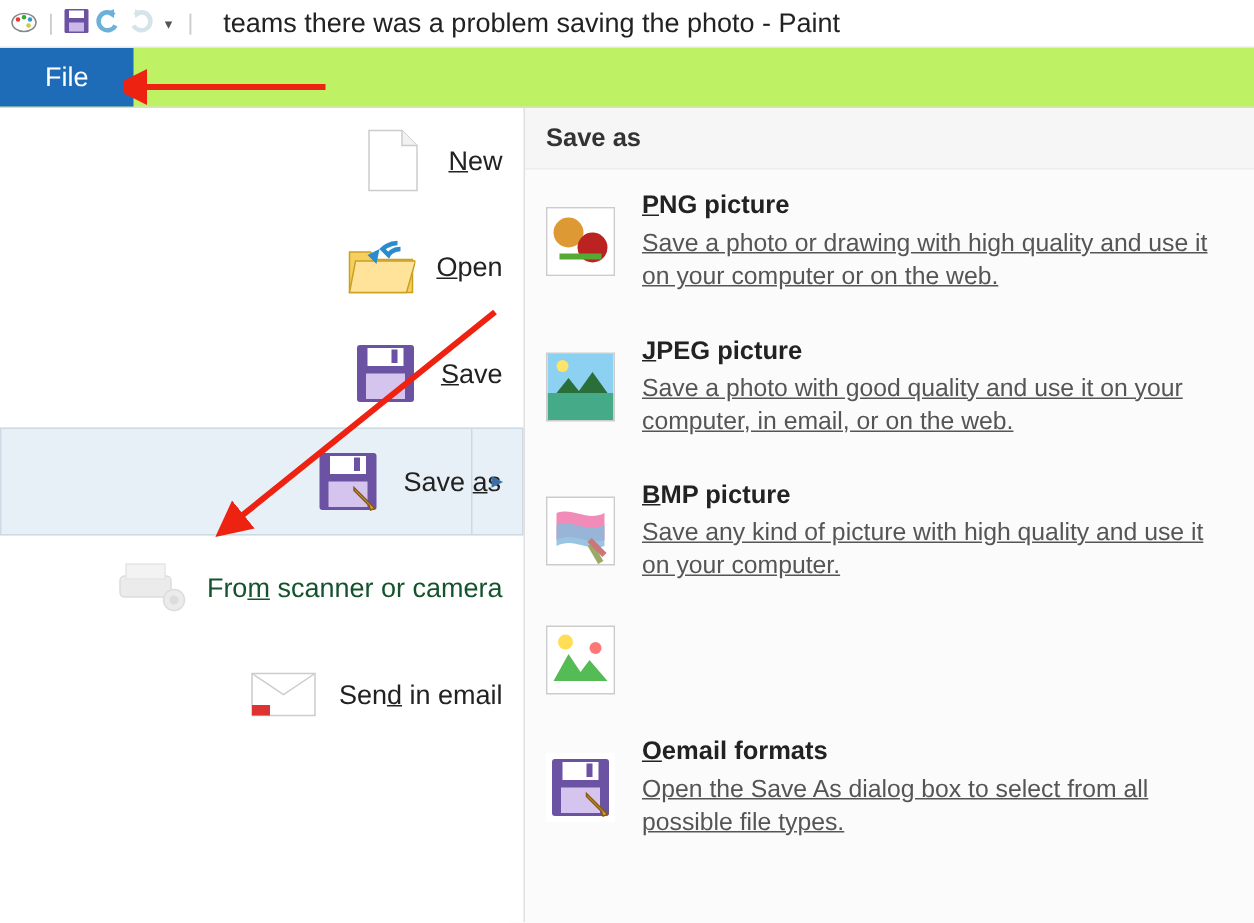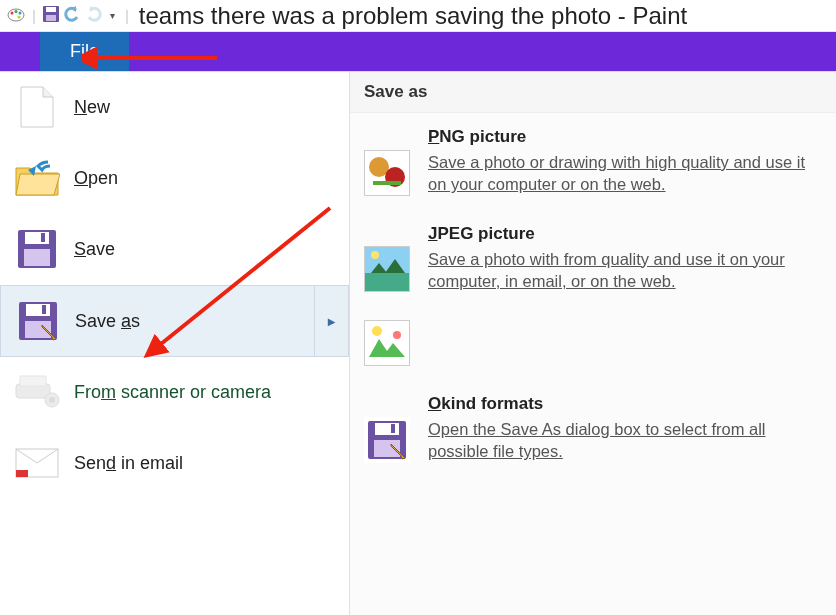--- a/index.html
+++ b/index.html
@@ -16,30 +16,29 @@
   
   .qat {
     height: 32px;
     border-bottom: 1px solid #e5e5e5;
     display: flex;
     align-items: center;
     padding: 0 6px;
     gap: 2px;
   }
   .qat .sep { color:#ccc; margin:0 4px; }
-  .qat .title { font-size: 24px; margin-left: 4px; color:#222; }
+  .qat .title { font-size: 18px; margin-left: 14px; color:#222; }
   .qat .drop { font-size:10px; color:#555; padding:0 4px;}
   
   .tabs {
     height: 40px;
-    background: #6d28d9;
+    background: #bef264;
     display:flex;
     align-items:stretch;
     border-bottom:1px solid #d5dbe1;
-    padding-left:40px;
   }
   .tab-file {
     background:#1E6BB8;
     color:#fff;
     padding: 0 30px;
     display:flex;
     align-items:center;
     font-size:18px;
   }
   
@@ -51,20 +50,21 @@
     width: 350px;
     border-right:1px solid #e0e0e0;
   }
   .menu-item {
     display:flex;
     align-items:center;
     padding: 12px 14px;
     gap: 14px;
     border-bottom:1px solid transparent;
     position:relative;
+    justify-content:flex-end;
   }
   .menu-item.selected {
     background:#e8f0f7;
     border:1px solid #cdd9e5;
   }
   .menu-item.selected .arrow-slot {
     position:absolute;
     right:0; top:0; bottom:0;
     width:34px;
     border-left:1px solid #cdd9e5;
@@ -95,21 +95,21 @@
     font-weight:bold;
     font-size:17px;
     color:#333;
     border-bottom:1px solid #eee;
     background:#f6f6f6;
   }
   .format-item {
     display:flex;
     padding: 14px 14px 14px 14px;
     gap: 18px;
-    align-items:flex-end;
+    align-items:center;
   }
   .format-item .thumb {
     width:46px; height:46px;
     border:1px solid #ccc;
     background:#fff;
     flex-shrink:0;
     display:flex;
     align-items:center;
     justify-content:center;
     font-size:10px;
@@ -266,24 +266,39 @@
         <svg width="44" height="44" viewBox="0 0 44 44">
           <rect width="44" height="26" fill="#8cd0f2"></rect>
           <rect y="26" width="44" height="18" fill="#4a8"></rect>
           <path d="M6 26l8-10 8 10z" fill="#2a6e3a"></path>
           <path d="M20 26l10-14 10 14z" fill="#2a6e3a"></path>
           <circle cx="10" cy="8" r="4" fill="#ffe36b"></circle>
         </svg>
       </span>
       <div class="txt">
         <div class="title"><u>J</u><span>PEG picture</span></div>
-        <div class="desc">Save a photo with from quality and use it on your computer, in email, or on the web.</div>
+        <div class="desc">Save a photo with good quality and use it on your computer, in email, or on the web.</div>
       </div>
     </div>
 
+    <div class="format-item">
+      <span class="thumb">
+        <svg width="44" height="44" viewBox="0 0 44 44">
+          <rect width="44" height="44" fill="#fff"></rect>
+          <path d="M6 10c12-4 20 6 32 0v18c-12 4-20-6-32 0z" fill="#e7a" opacity=".85"></path>
+          <path d="M6 18c12-4 20 6 32 0v14c-12 4-20-6-32 0z" fill="#8bd" opacity=".85"></path>
+          <rect x="30" y="30" width="4" height="14" fill="#9a6" transform="rotate(-30 32 37)"></rect>
+          <path d="M28 28l10 10" stroke="#c77" stroke-width="4"></path>
+        </svg>
+      </span>
+      <div class="txt">
+        <div class="title"><u>B</u><span>MP picture</span></div>
+        <div class="desc">Save any kind of picture with high quality and use it on your computer.</div>
+      </div>
+    </div>
 
     <div class="format-item">
       <span class="thumb">
         <svg width="44" height="44" viewBox="0 0 44 44">
           <rect width="44" height="44" fill="#fff"></rect>
           <path d="M4 36l10-18 8 12 6-8 12 14z" fill="#5b5"></path>
           <circle cx="12" cy="10" r="5" fill="#fd5"></circle>
           <circle cx="32" cy="14" r="4" fill="#f77"></circle>
         </svg>
       </span>
@@ -293,21 +308,21 @@
       <span class="thumb noborder">
         <svg width="40" height="40" viewBox="0 0 40 40">
           <rect x="1" y="1" width="38" height="38" fill="#6b52a3" rx="2"></rect>
           <rect x="8" y="3" width="24" height="12" fill="#fff"></rect>
           <rect x="24" y="4" width="4" height="9" fill="#6b52a3"></rect>
           <rect x="7" y="20" width="26" height="17" fill="#d5c5ee"></rect>
           <path d="M24 24l14 14-3 1-1-3-10-10z" fill="#d9a33a" stroke="#8a5a10"></path>
         </svg>
       </span>
       <div class="txt">
-        <div class="title"><u>O</u><span>kind formats</span></div>
+        <div class="title"><u>O</u><span>email formats</span></div>
         <div class="desc">Open the Save As dialog box to select from all possible file types.</div>
       </div>
     </div>
 
   </div>
 </div>
 
 <svg class="arrow" style="left:82px; top:46px;" width="140" height="30">
   <defs>
       <marker id="ah1" markerWidth="10" markerHeight="10" refX="2" refY="3" orient="auto">

